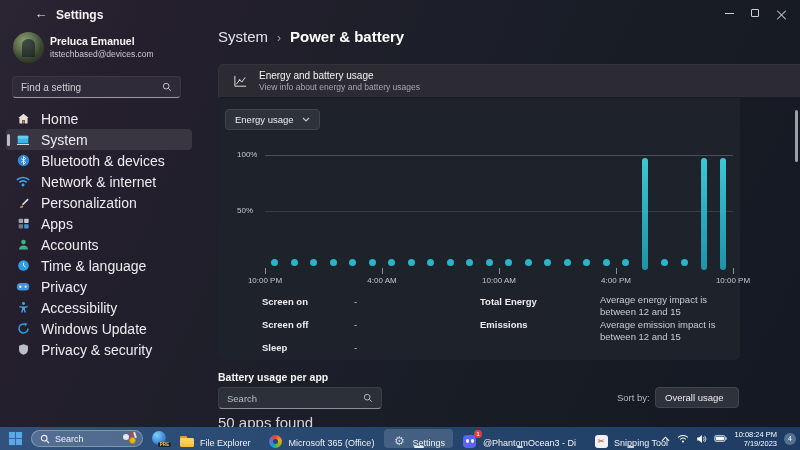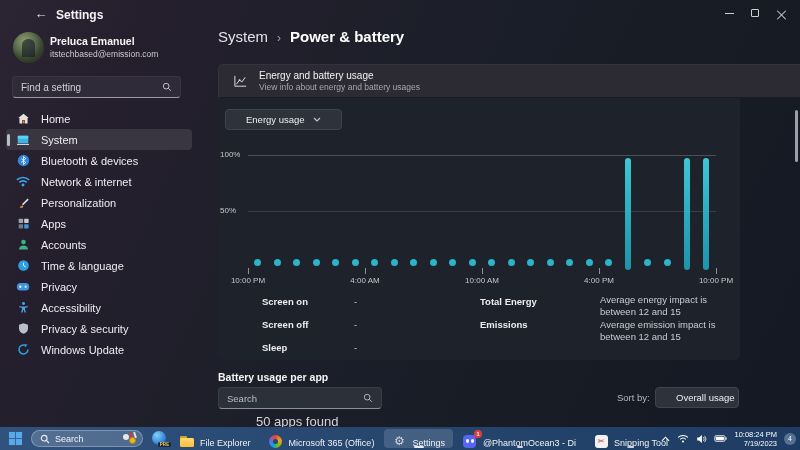--- a/index.html
+++ b/index.html
@@ -30,42 +30,42 @@
   .acct-email { position:absolute; left:50px; top:23px; font-size:8.5px; color:#c9c9ce; }
   .find-box { position:absolute; left:12px; top:50px; width:169px; height:22px; background:#302b38; border:1px solid #3b3642; border-bottom:1px solid #9a98a2; border-radius:4px; display:flex; align-items:center; padding:0 8px; }
   .find-box input { flex:1; background:transparent; border:none; outline:none; color:#e6e6e6; font-size:10px; font-family:inherit; }
   .find-box input::placeholder { color:#cfcfd4; }
   .mag { width:10px; height:10px; flex:0 0 auto; }
   .nav { position:absolute; left:6px; top:82px; right:8px; }
   .nav-item { position:relative; height:21px; display:flex; align-items:center; gap:11px; padding-left:10px; border-radius:4px; cursor:pointer; }
   .nav-item.selected { background:#3a3641; }
   .nav-item.selected::before { content:""; position:absolute; left:1px; top:4.5px; width:3px; height:12px; border-radius:2px; background:#b6bcc8; }
   .nav-ico { width:14px; height:14px; display:flex; align-items:center; justify-content:center; flex:0 0 auto; }
-  .nav-label { font-size:11px; color:#ededf0; white-space:nowrap; }
+  .nav-label { font-size:14px; color:#ededf0; white-space:nowrap; }
 
   
   .breadcrumb { position:absolute; left:218px; top:28px; font-size:15px; color:#e2e2e6; display:flex; gap:9px; align-items:baseline; }
   .crumb-current { font-weight:bold; color:#ffffff; }
   .crumb-sep { color:#9aa0a8; font-size:12px; }
 
   .card-header { position:absolute; left:218px; top:64px; width:616px; height:34px; background:#2c2b33; border:1px solid #34333b; border-bottom:1px solid #1a1c22; border-radius:5px 5px 0 0; display:flex; align-items:center; }
   .card-hicon { width:15px; height:15px; margin:0 11px 0 14px; }
   .card-title { font-size:10px; color:#f2f2f2; line-height:12px; }
   .card-sub { font-size:8.5px; color:#a6a6ac; line-height:11px; }
   .card-chevron { position:absolute; right:12px; top:11px; width:12px; height:12px; cursor:pointer; }
   .card-body { position:absolute; left:218px; top:98px; width:522px; height:262px; background:#1e222b; border-radius:0 0 5px 5px; }
 
-  .dropdown { position:absolute; height:21px; background:#2e323a; border:1px solid #40444c; border-radius:4px; display:flex; align-items:center; gap:8px; padding:0 20px; cursor:pointer; }
+  .dropdown { position:absolute; height:21px; background:#2e323a; border:1px solid #40444c; border-radius:4px; display:flex; align-items:center; gap:8px; padding:0 9px; cursor:pointer; }
   .dropdown span { font-size:9.5px; color:#ececf0; white-space:nowrap; }
   .dd-usage { left:225px; top:109px; }
   .dd-range { left:355px; top:109px; }
   .chev-down { width:8px; height:5px; }
 
   
-  .chart { position:absolute; left:214px; top:140px; width:522px; height:148px; }
+  .chart { position:absolute; left:231px; top:140px; width:522px; height:148px; }
   .ylab { position:absolute; left:6px; width:26px; text-align:left; font-size:8px; color:#c4c8cc; }
   .ylab-100 { top:10px; } .ylab-50 { top:66px; }
   .grid { position:absolute; left:34px; right:20px; height:1px; }
   .grid-100 { top:15px; background:#4a4f58; }
   .grid-50 { top:71px; background:#3a3f47; }
   .plot { position:absolute; left:34px; right:20px; top:15px; height:112px; display:flex; }
   .chart-cell { flex:1; position:relative; display:flex; align-items:flex-end; justify-content:center; }
   .chart-cell .dot { width:7px; height:7px; border-radius:50%; background:#2bb3c6; margin-bottom:1px; }
   .chart-cell .bar { width:6px; border-radius:3px; background:linear-gradient(180deg,#3ec7d4 0%,#2aa9bd 55%,#1f93a9 100%); margin-bottom:-3px; }
   .xaxis { position:absolute; left:34px; right:20px; top:127px; height:20px; }
@@ -77,21 +77,21 @@
   .stats { position:absolute; left:218px; top:290px; width:522px; font-size:9.5px; }
   .stat-label { position:absolute; font-weight:bold; color:#ededf0; }
   .stat-value { position:absolute; color:#c9cdd2; }
   .stat-wrap { width:126px; line-height:12px; }
 
   
   .bat-title { position:absolute; left:218px; top:371px; font-size:10.5px; font-weight:bold; color:#f4f4f4; }
   .bat-search { position:absolute; left:218px; top:387px; width:164px; height:22px; background:#2c3038; border:1px solid #3a3e46; border-bottom:1px solid #8d9197; border-radius:4px; display:flex; align-items:center; padding:0 8px; }
   .bat-search input { flex:1; background:transparent; border:none; outline:none; color:#e6e6e6; font-size:9.5px; font-family:inherit; }
   .bat-search input::placeholder { color:#b9bdc3; }
-  .bat-count { position:absolute; left:218px; top:414px; font-size:13px; color:#d4d4d8;margin-left:38px; }
+  .bat-count { position:absolute; left:218px; top:414px; font-size:15px; color:#d4d4d8; }
   .sort-label { position:absolute; left:617px; top:392px; font-size:9.5px; color:#b4b8be; }
   .dd-sort { left:655px; top:387px; width:84px; justify-content:space-between; }
 
   .scroll-thumb { position:absolute; right:2px; top:110px; width:3px; height:52px; border-radius:2px; background:#9aa0a7; cursor:pointer; }
 
   
   .taskbar { position:absolute; left:0; bottom:0; width:800px; height:23px;
     background:linear-gradient(90deg,#30527d 0%,#27476f 45%,#1e3c63 100%); display:flex; align-items:center; }
   .start { position:absolute; left:8px; top:4px; width:15px; height:15px; cursor:pointer; }
   .tb-search { position:absolute; left:31px; top:3px; width:112px; height:17px; border-radius:9px; background:rgba(255,255,255,.17); border:1px solid rgba(255,255,255,.28); display:flex; align-items:center; padding:0 5px 0 8px; cursor:pointer; }
@@ -147,21 +147,21 @@
           <span class="max-glyph"></span>
         </div>
       <div class="win-btn">
           <span class="close-glyph"></span>
         </div>
     </div>
 
     <div class="sidebar">
       <div class="avatar"></div>
       <div class="acct-name">Preluca Emanuel</div>
-      <div class="acct-email">itstechbased@emission.com</div>
+      <div class="acct-email">itstechbased@devices.com</div>
       <div class="find-box">
         <input placeholder="Find a setting" style="">
         <svg class="mag" viewBox="0 0 12 12">
             <circle cx="5" cy="5" r="3.4" fill="none" stroke="#cfcfd4" stroke-width="1.1"></circle>
             <line x1="7.6" y1="7.6" x2="10.6" y2="10.6" stroke="#cfcfd4" stroke-width="1.1"></line>
           </svg>
       </div>
 
       <div class="nav">
         <div class="nav-item">
@@ -255,33 +255,33 @@
               <svg width="13" height="13" viewBox="0 0 16 16">
                 <circle cx="8" cy="3" r="1.8" fill="#4aa5e8"></circle>
                 <path d="M2.5 6 C6 7.2 10 7.2 13.5 6 L13 7.6 C11.5 8.2 10.5 8.4 9.5 8.5 L11 14 L9.4 14 L8 10.2 L6.6 14 L5 14 L6.5 8.5 C5.5 8.4 4.5 8.2 3 7.6 Z" fill="#4aa5e8"></path>
               </svg>
             </span>
           <span class="nav-label">Accessibility</span>
         </div>
         <div class="nav-item">
           <span class="nav-ico">
               <svg width="13" height="13" viewBox="0 0 16 16">
-                <path d="M8 1.5 L13.5 3.5 V8 C13.5 11.6 11.2 13.6 8 14.6 C4.8 13.6 2.5 11.6 2.5 8 V3.5 Z" fill="#b9bec7"></path>
-              </svg>
-            </span>
-          <span class="nav-label">Privacy &amp; security</span>
-        </div>
-        <div class="nav-item">
-          <span class="nav-ico">
-              <svg width="13" height="13" viewBox="0 0 16 16">
                 <path d="M13.5 8 A5.5 5.5 0 1 1 9.5 2.7" stroke="#2f9de2" stroke-width="1.8" fill="none"></path>
                 <path d="M9 0.8 L13 2.2 L9.8 5.4 Z" fill="#2f9de2"></path>
               </svg>
             </span>
           <span class="nav-label">Windows Update</span>
+        </div>
+        <div class="nav-item">
+          <span class="nav-ico">
+              <svg width="13" height="13" viewBox="0 0 16 16">
+                <path d="M8 1.5 L13.5 3.5 V8 C13.5 11.6 11.2 13.6 8 14.6 C4.8 13.6 2.5 11.6 2.5 8 V3.5 Z" fill="#b9bec7"></path>
+              </svg>
+            </span>
+          <span class="nav-label">Privacy &amp; security</span>
         </div>
       </div>
     </div>
 
     <div class="breadcrumb">
       <span>System</span>
       <span class="crumb-sep">›</span>
       <span class="crumb-current">Power &amp; battery</span>
     </div>
 

